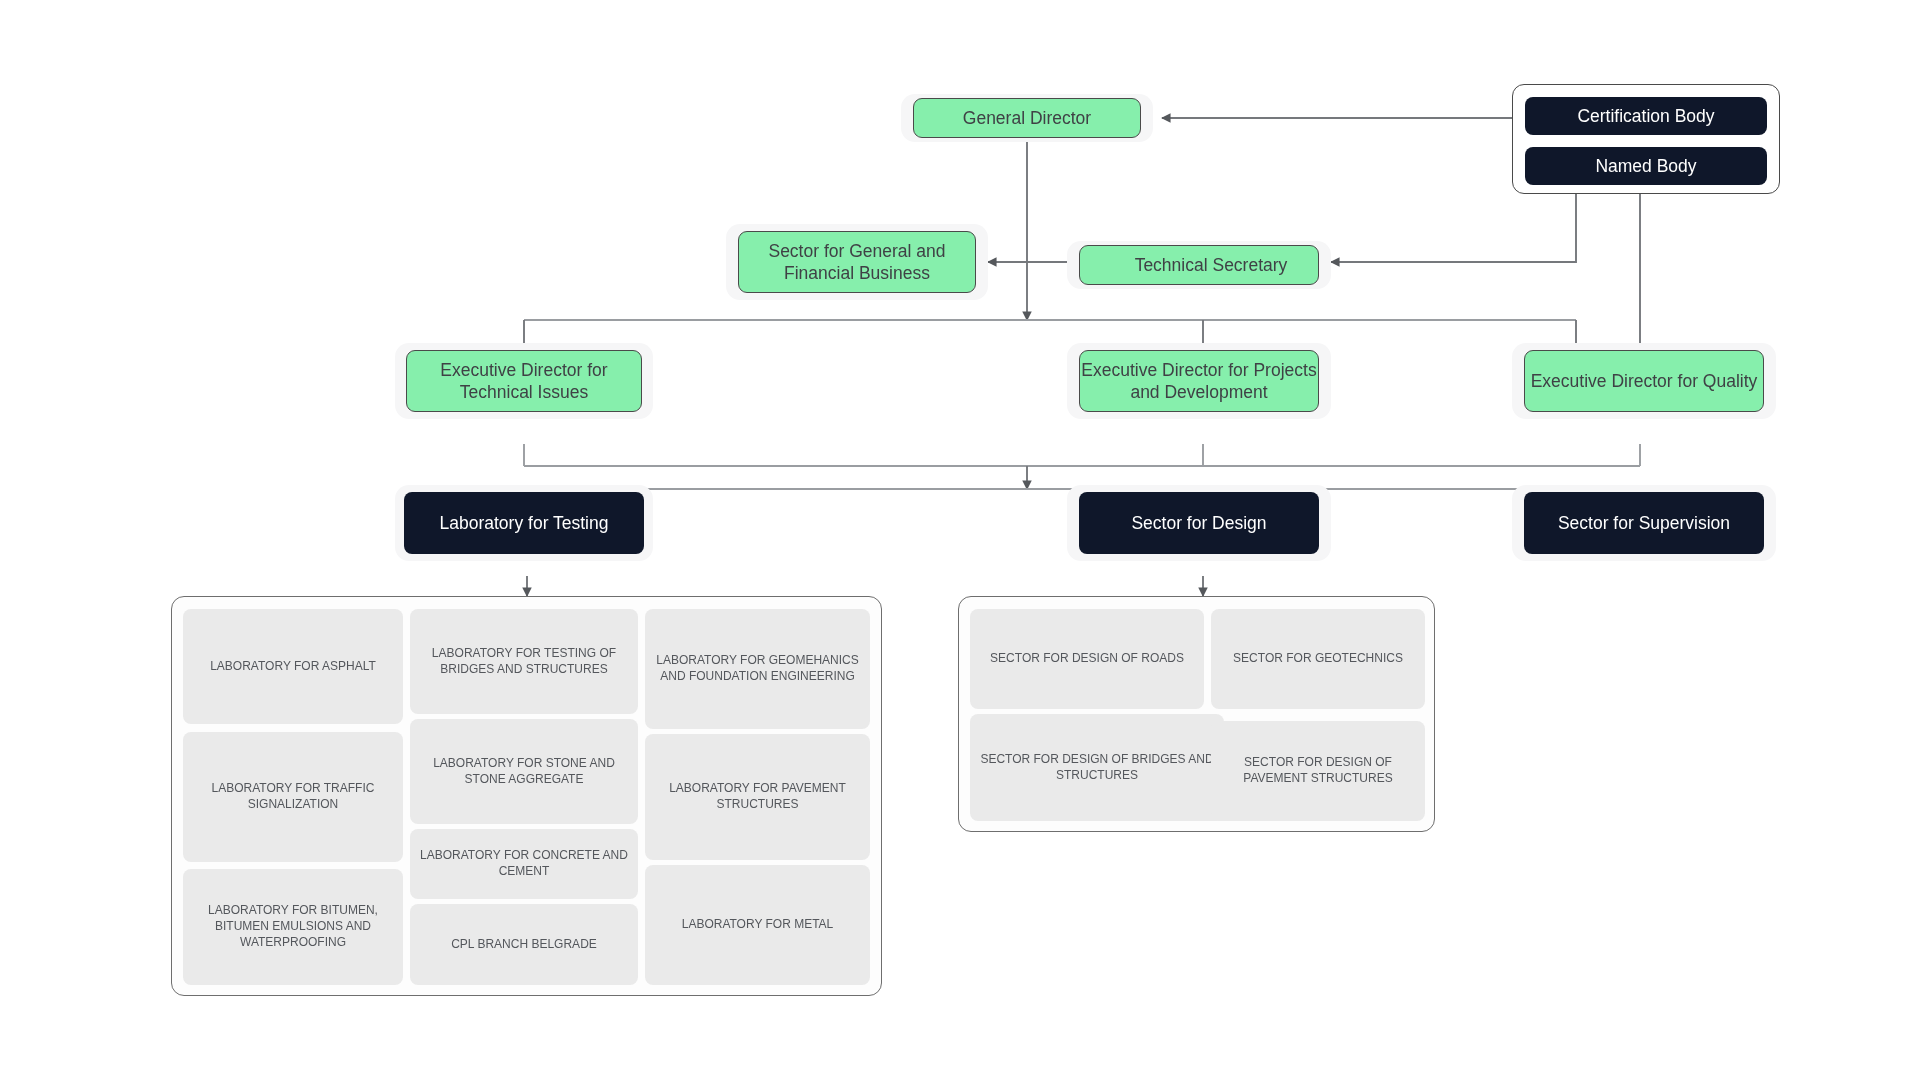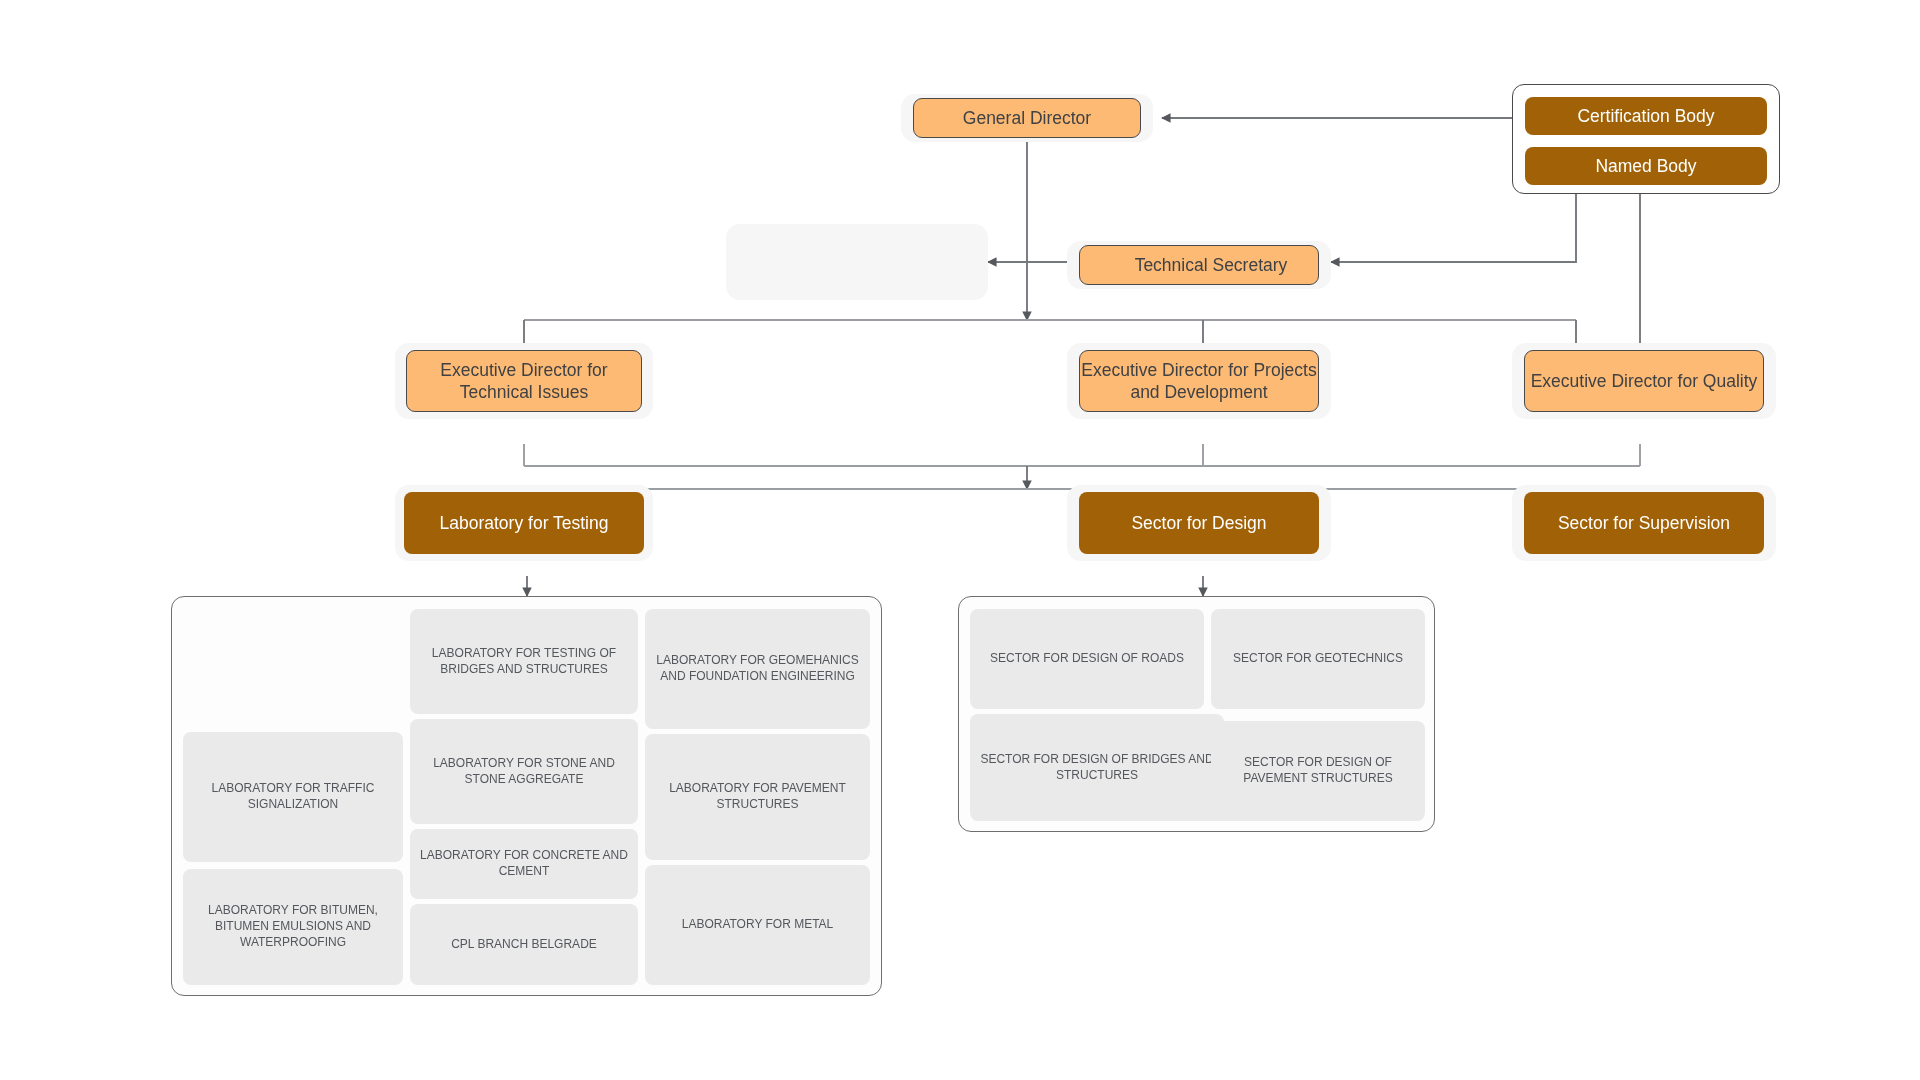--- a/index.html
+++ b/index.html
@@ -42,28 +42,28 @@
     line-height: 1.28;
   }
   .halo {
     position: absolute;
     box-sizing: border-box;
     border-radius: 14px;
     background: #f6f6f7;
   }
 
   .node.light {
-    background: #fdba74;
+    background: #86efac;
     border: 1.3px solid #4a4a4a;
     color: #3f4145;
     font-size: 17.5px;
   }
 
   .node.dark {
-    background: #a16207;
+    background: #0f172a;
     border: none;
     color: #ffffff;
     font-size: 17.5px;
     border-radius: 8px;
   }
 
   
   .group-box {
     position: absolute;
     box-sizing: border-box;
@@ -158,20 +158,23 @@
 
   <div class="group-box" style="left:1512px; top:84px; width:268px; height:110px;"></div>
   <div class="node dark" style="left:1525px; top:97px; width:242px; height:38px;">
     <span class="txt">Certification Body</span>
   </div>
   <div class="node dark" style="left:1525px; top:147px; width:242px; height:38px;">
     <span class="txt">Named Body</span>
   </div>
 
   <div class="halo" style="left:726px; top:224px; width:262px; height:76px;"></div>
+  <div class="node light" style="left:738px; top:231px; width:238px; height:62px;">
+    <span class="txt">Sector for General and Financial Business</span>
+  </div>
 
   <div class="halo" style="left:1067px; top:241px; width:264px; height:48px;"></div>
   <div class="node light" style="left:1079px; top:245px; width:240px; height:40px;padding-left:24px;">
     <span class="txt">Technical Secretary</span>
   </div>
 
   <div class="halo" style="left:395px; top:343px; width:258px; height:76px;"></div>
   <div class="node light" style="left:406px; top:350px; width:236px; height:62px;">
     <span class="txt">Executive Director for Technical Issues</span>
   </div>
@@ -196,20 +199,23 @@
     <span class="txt">Sector for Design</span>
   </div>
 
   <div class="halo" style="left:1512px; top:485px; width:264px; height:76px;"></div>
   <div class="node dark" style="left:1524px; top:492px; width:240px; height:62px;">
     <span class="txt">Sector for Supervision</span>
   </div>
 
   <div class="tile-box" style="left:171px; top:596px; width:711px; height:400px;">
 
+    <div class="tile" style="left:11px; top:12px; width:220px; height:115px;">
+      <span class="txt">LABORATORY FOR ASPHALT</span>
+    </div>
     <div class="tile" style="left:11px; top:135px; width:220px; height:130px;">
       <span class="txt">LABORATORY FOR TRAFFIC SIGNALIZATION</span>
     </div>
     <div class="tile" style="left:11px; top:272px; width:220px; height:116px;">
       <span class="txt">LABORATORY FOR BITUMEN, BITUMEN EMULSIONS AND WATERPROOFING</span>
     </div>
 
     <div class="tile" style="left:238px; top:12px; width:228px; height:105px;">
       <span class="txt">LABORATORY FOR TESTING OF BRIDGES AND STRUCTURES</span>
     </div>

